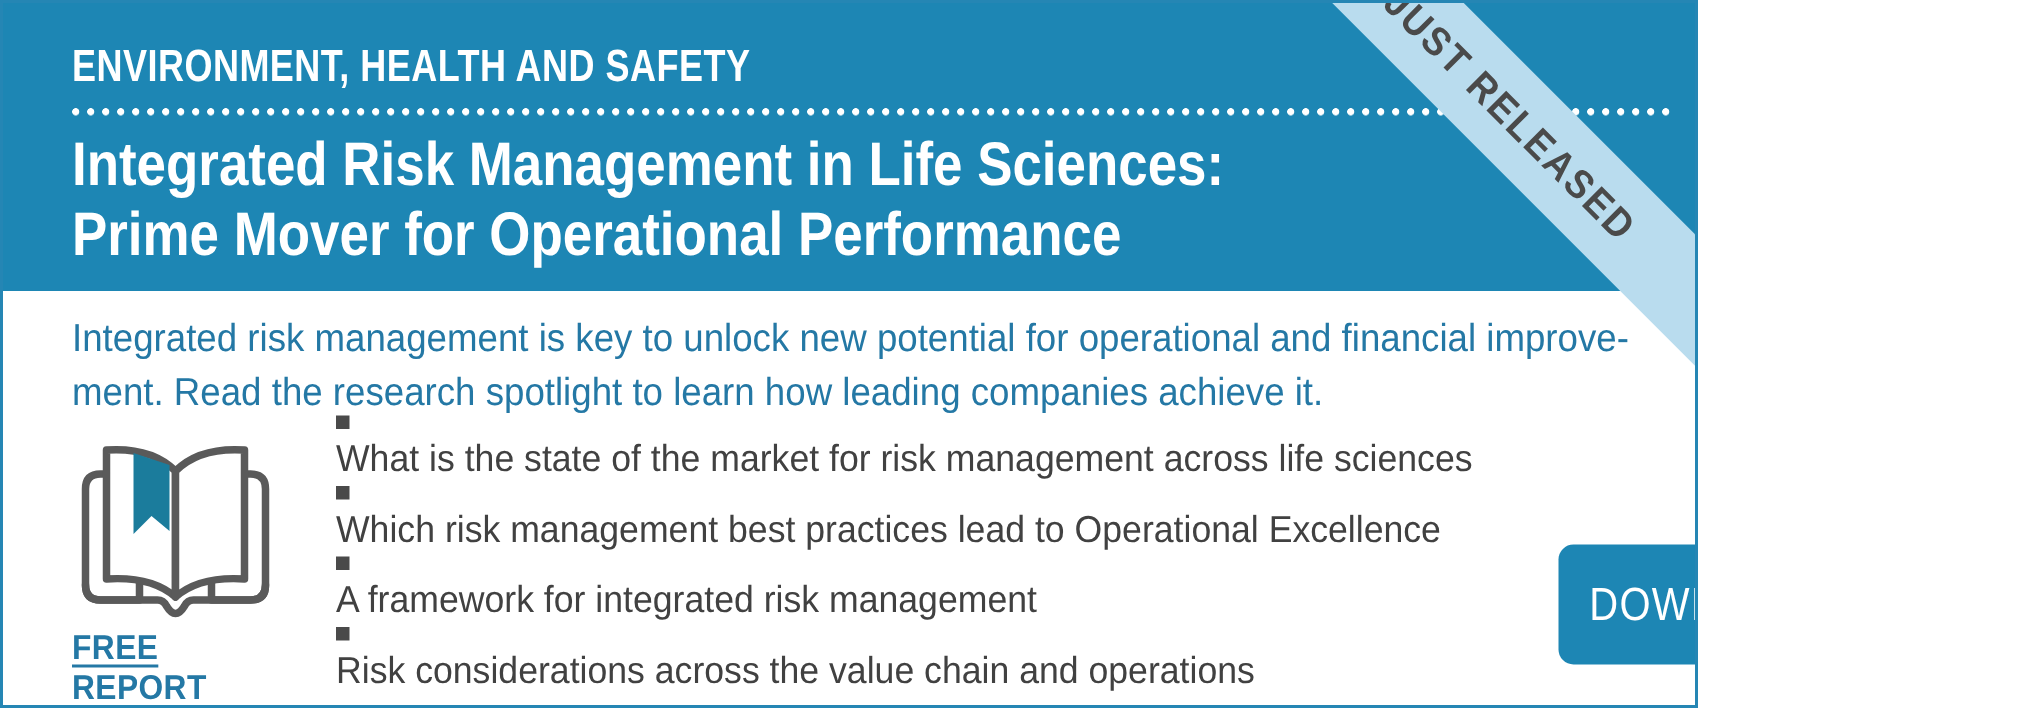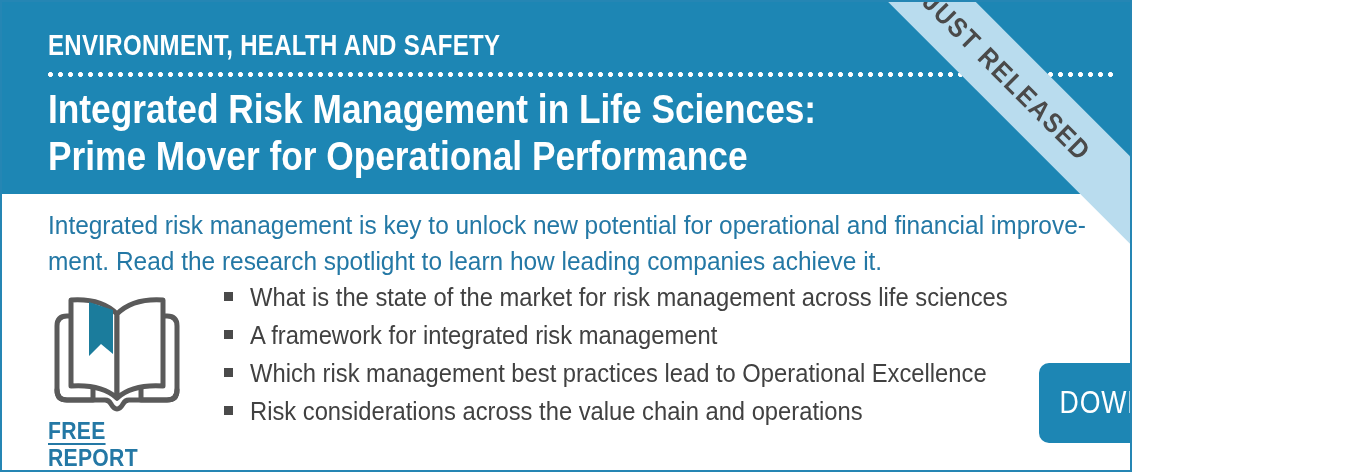--- a/index.html
+++ b/index.html
@@ -152,20 +152,21 @@
     list-style: none;
   }
   .bullet-item {
     display: flex;
     align-items: baseline;
     color: #414141;
     font-size: 25px;
     line-height: 31px;
     margin-bottom: 7px;
     white-space: nowrap;
+    flex-direction: column;
   }
   .bullet-marker {
     width: 9px;
     height: 9px;
     background: #4a4a4a;
     margin-right: 17px;
     flex: 0 0 auto;
     position: relative;
     top: -5px;
   }
@@ -239,25 +240,25 @@
       <span class="free-report-link">FREE REPORT</span>
     </div>
 
     <ul class="bullets">
       <li class="bullet-item">
         <span class="bullet-marker"></span>
         <span class="bullet-text">What is the state of the market for risk management across life sciences</span>
       </li>
       <li class="bullet-item">
         <span class="bullet-marker"></span>
+        <span class="bullet-text">Which risk management best practices lead to Operational Excellence</span>
+      </li>
+      <li class="bullet-item">
+        <span class="bullet-marker"></span>
         <span class="bullet-text">A framework for integrated risk management</span>
-      </li>
-      <li class="bullet-item">
-        <span class="bullet-marker"></span>
-        <span class="bullet-text">Which risk management best practices lead to Operational Excellence</span>
       </li>
       <li class="bullet-item">
         <span class="bullet-marker"></span>
         <span class="bullet-text">Risk considerations across the value chain and operations</span>
       </li>
     </ul>
 
   </div>
 
   <button class="cta-button">

